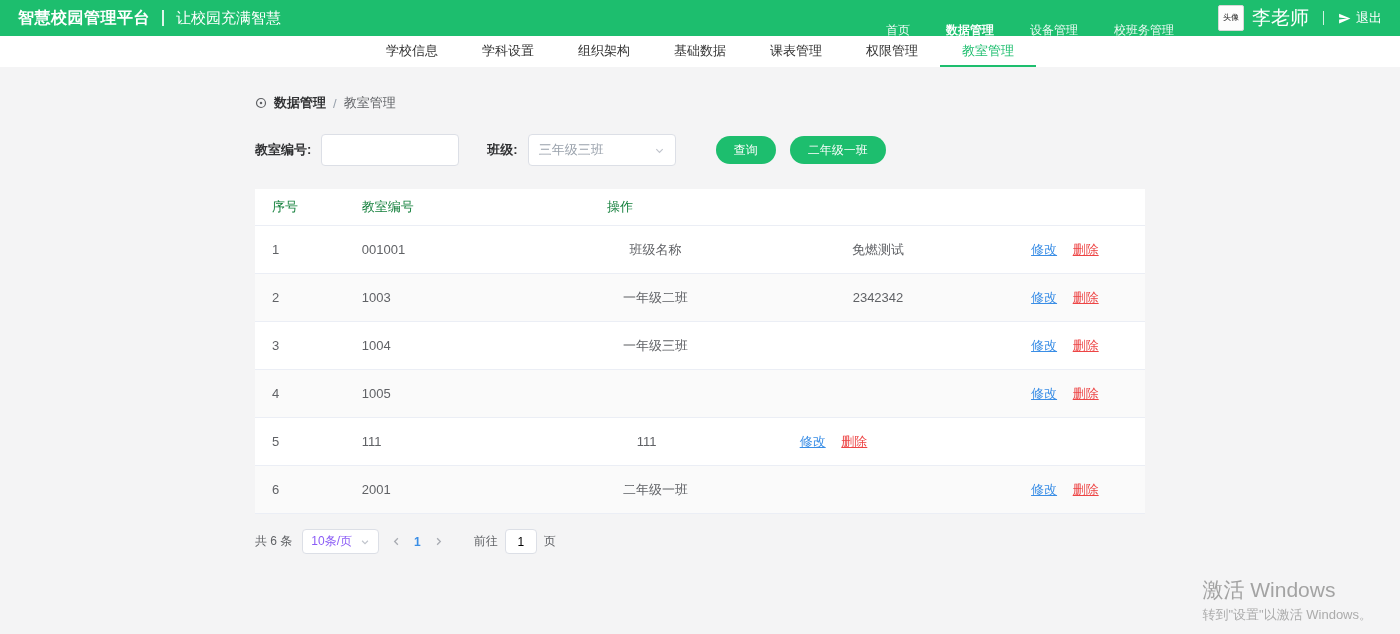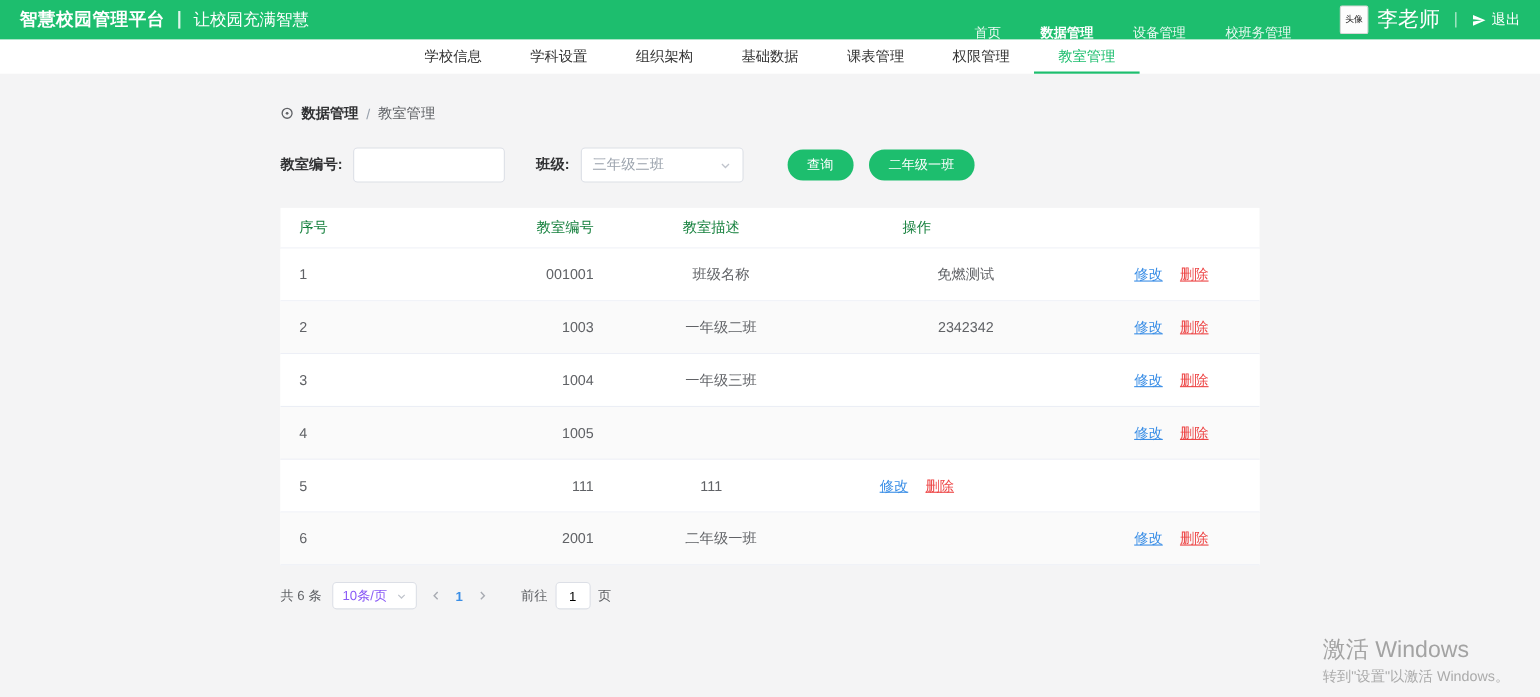--- a/index.html
+++ b/index.html
@@ -77,21 +77,21 @@
   .t-header {
     display:flex; height:37px; align-items:center; color:#15803d;
     border-bottom:1px solid #ebeef5;
   }
   .t-row {
     display:flex; height:48px; align-items:center; border-bottom:1px solid #ebeef5;
     background:#fff;
   }
   .t-row.striped { background:#fafafa; }
   .c1 { width:12%; padding-left:17px; text-align:left; }
-  .c2 { width:20%; text-align:right; }
+  .c2 { width:20%; text-align:left; }
   .c3 { width:26%; text-align:center; }
   .c4 { width:24%; text-align:center; }
   .c5 { width:18%; text-align:center; }
   .link-edit { color:#3a8ee6; text-decoration:underline; cursor:pointer; margin-right:12px; }
   .link-del { color:#ed4545; text-decoration:underline; cursor:pointer; }
   
   .pagination { margin-top:15px; display:flex; align-items:center; font-size:12px; color:#606266; }
   .pg-total { margin-right:10px; }
   .pg-size {
     height:25px; border:1px solid #dcdfe6; border-radius:4px; background:#fff;
@@ -177,21 +177,20 @@
       </span>
     </div>
     <button class="btn btn-search">查询</button>
     <button class="btn btn-add">二年级一班</button>
   </div>
 
   <div class="table">
     <div class="t-header">
       <div class="c1">序号</div>
       <div class="c2">教室编号</div>
-      <div class="c4">教室描述</div>
       <div class="c5">操作</div>
     </div>
 
     <div class="t-row">
       <div class="c1">1</div>
       <div class="c2">001001</div>
       <div class="c3">班级名称</div>
       <div class="c4">免燃测试</div>
       <div class="c5">
         <span class="link-edit">修改</span>

